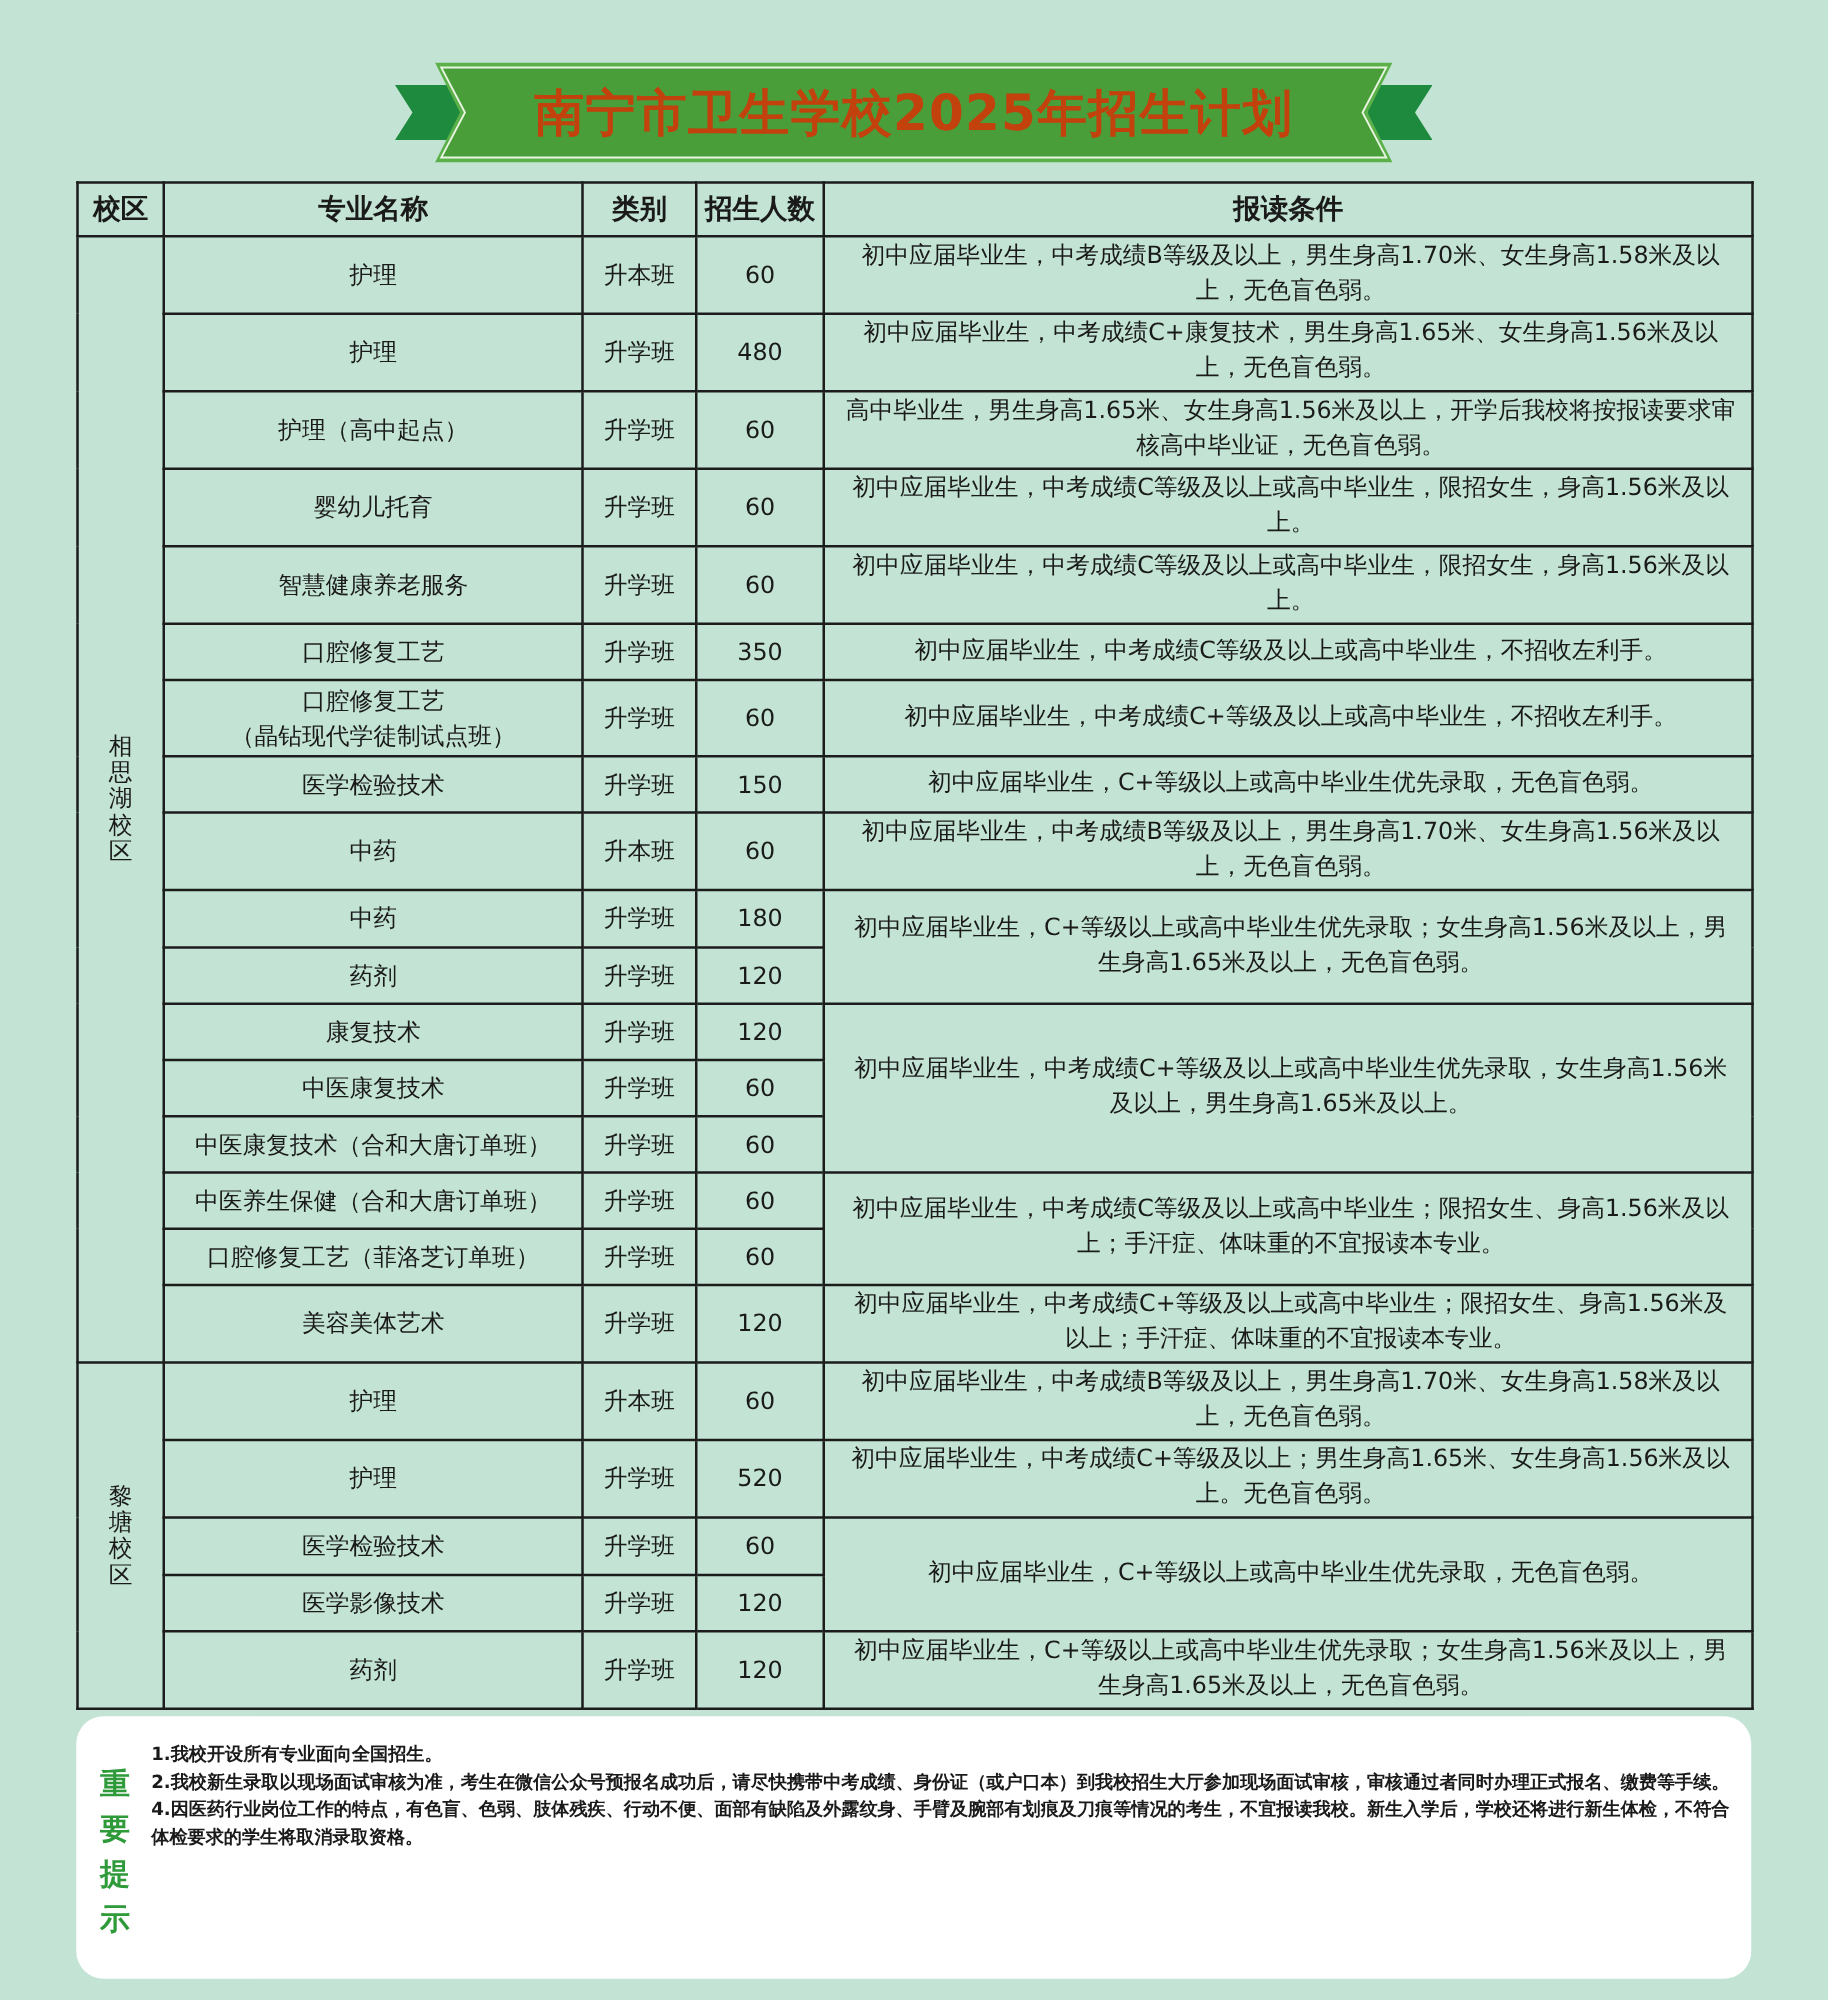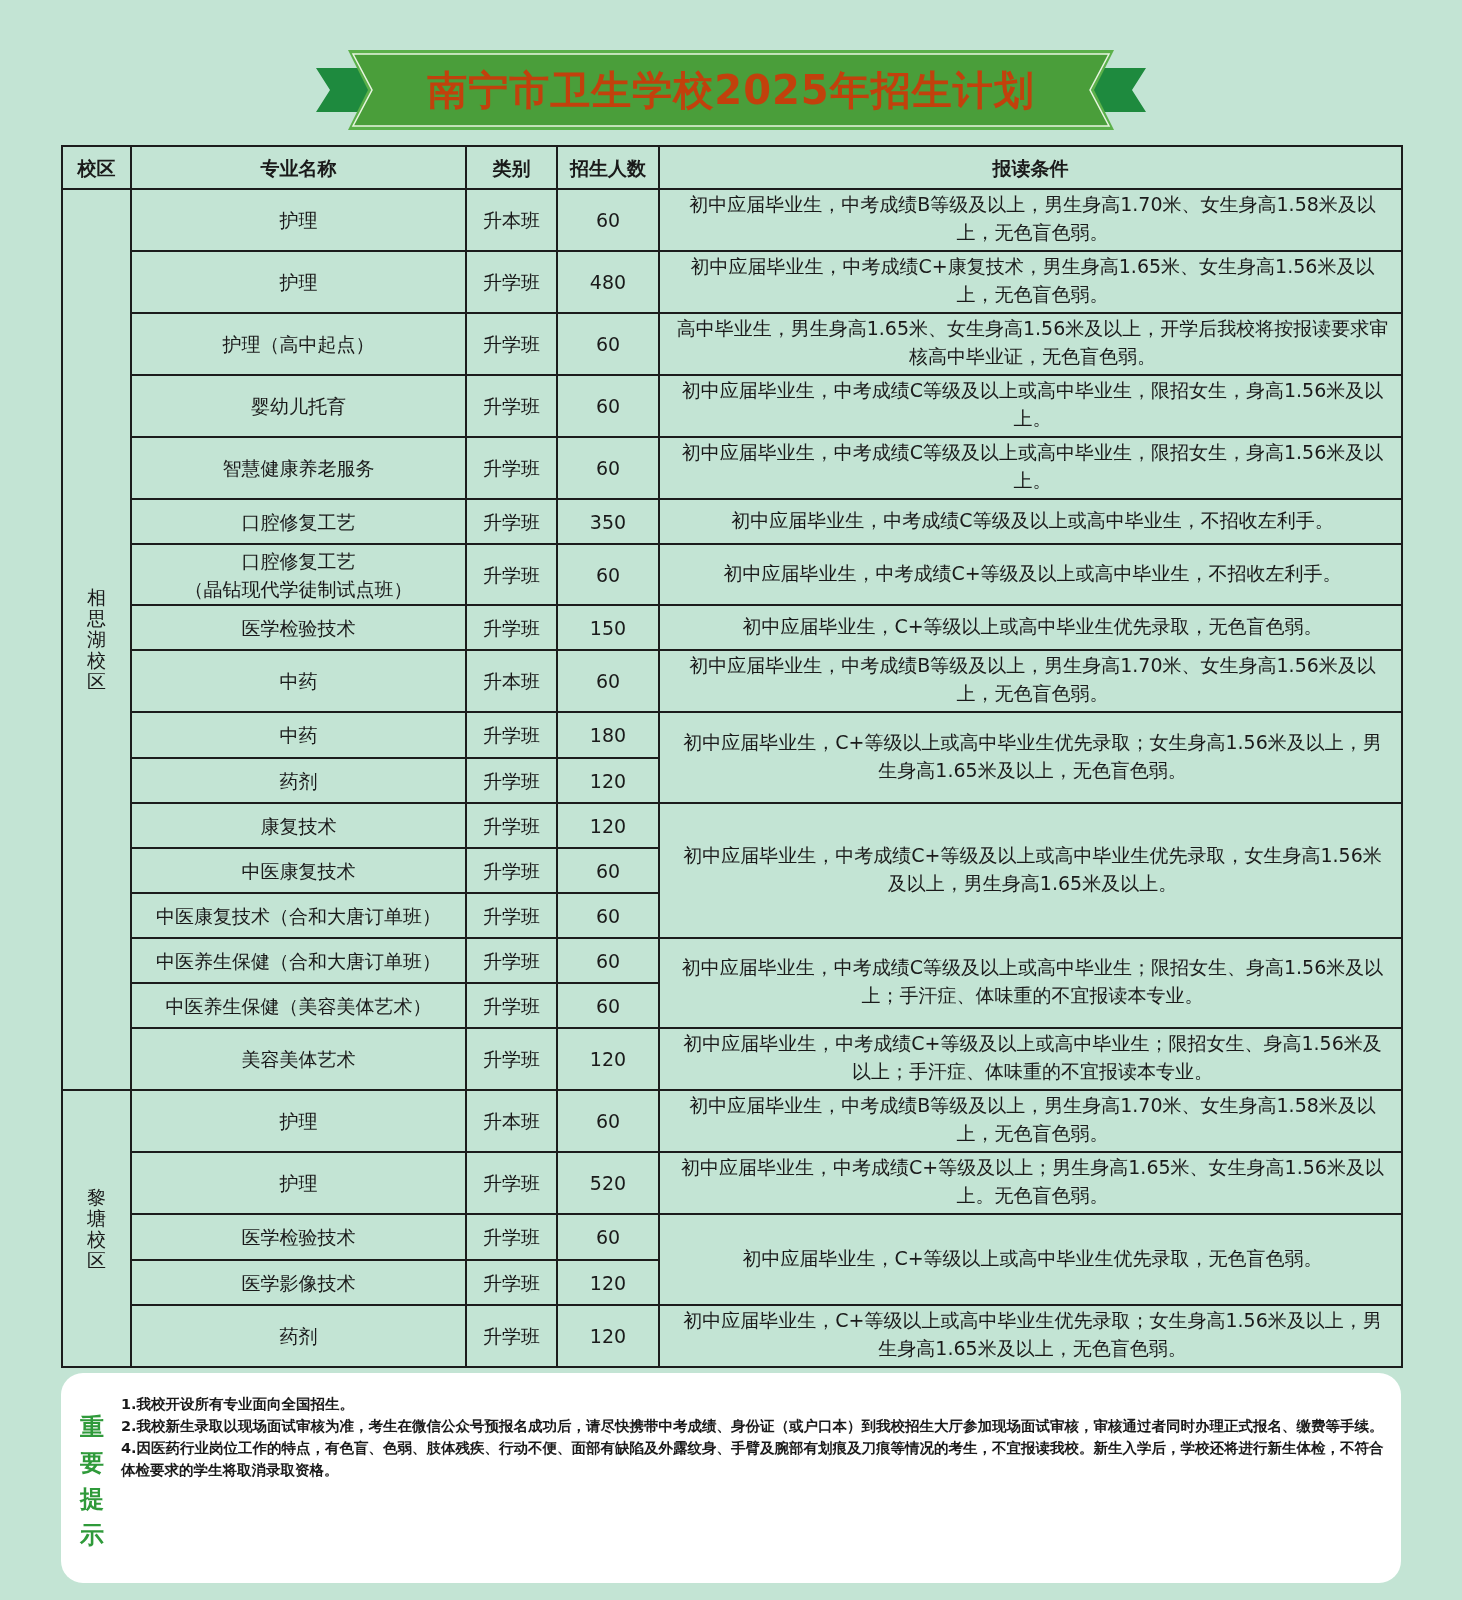--- a/index.html
+++ b/index.html
@@ -7,21 +7,21 @@
   body { font-family: "DejaVu Sans", "Liberation Sans", sans-serif; color: #1a1a1a; position: relative; }
 
   
   .banner { position: absolute; left: 316px; top: 50px; width: 830px; height: 80px; }
   .banner svg { position: absolute; left: 0; top: 0; }
   .banner-title { position: absolute; left: 0; top: 0; width: 830px; height: 80px; display: flex; align-items: center; justify-content: center; color: #c2410c; font-weight: bold; font-size: 40px; letter-spacing: 1px; font-family: "DejaVu Sans", sans-serif; }
 
   
   .plan-table { position: absolute; left: 61px; top: 145px; width: 1340px; border-collapse: collapse; table-layout: fixed; }
   .plan-table th, .plan-table td { border: 2px solid #1c1c1c; text-align: center; vertical-align: middle; font-size: 19px; line-height: 28px; }
-  .plan-table th { font-weight: bold; height: 43px; font-size: 19px; }
+  .plan-table th { font-weight: bold; height: 43px; font-size: 22px; }
   .plan-table td.cond { text-align: center; padding: 0 10px 4px 14px; font-size: 19px; line-height: 28px; }
 
   
   .notice { position: absolute; left: 61px; top: 1373px; width: 1340px; height: 210px; background: #ffffff; border-radius: 22px; }
   .notice-label { position: absolute; left: 16px; top: 36px; width: 30px; display: flex; flex-direction: column; align-items: center; color: #2f9a3a; font-weight: bold; font-size: 24px; line-height: 36px; font-family: "DejaVu Serif", serif; }
   .notice-list { position: absolute; left: 60px; top: 20px; width: 1270px; font-size: 14.5px; line-height: 22px; font-weight: bold; color: #1a1a1a; list-style: none; }
   .notice-list li { margin: 0; }
 </style>
 </head>
 <body>
@@ -166,21 +166,21 @@
     </tr>
 
     <tr style="height:45px">
       <td>中医养生保健（合和大唐订单班）</td>
       <td>升学班</td>
       <td>60</td>
       <td class="cond" rowspan="2">初中应届毕业生，中考成绩C等级及以上或高中毕业生；限招女生、身高1.56米及以上；手汗症、体味重的不宜报读本专业。</td>
     </tr>
 
     <tr style="height:45px">
-      <td>中医养生保健（美容美体艺术）</td>
+      <td>口腔修复工艺（菲洛芝订单班）</td>
       <td>升学班</td>
       <td>60</td>
     </tr>
 
     <tr style="height:44px">
       <td>美容美体艺术</td>
       <td>升学班</td>
       <td>120</td>
       <td class="cond">初中应届毕业生，中考成绩C+等级及以上或高中毕业生；限招女生、身高1.56米及以上；手汗症、体味重的不宜报读本专业。</td>
     </tr>

